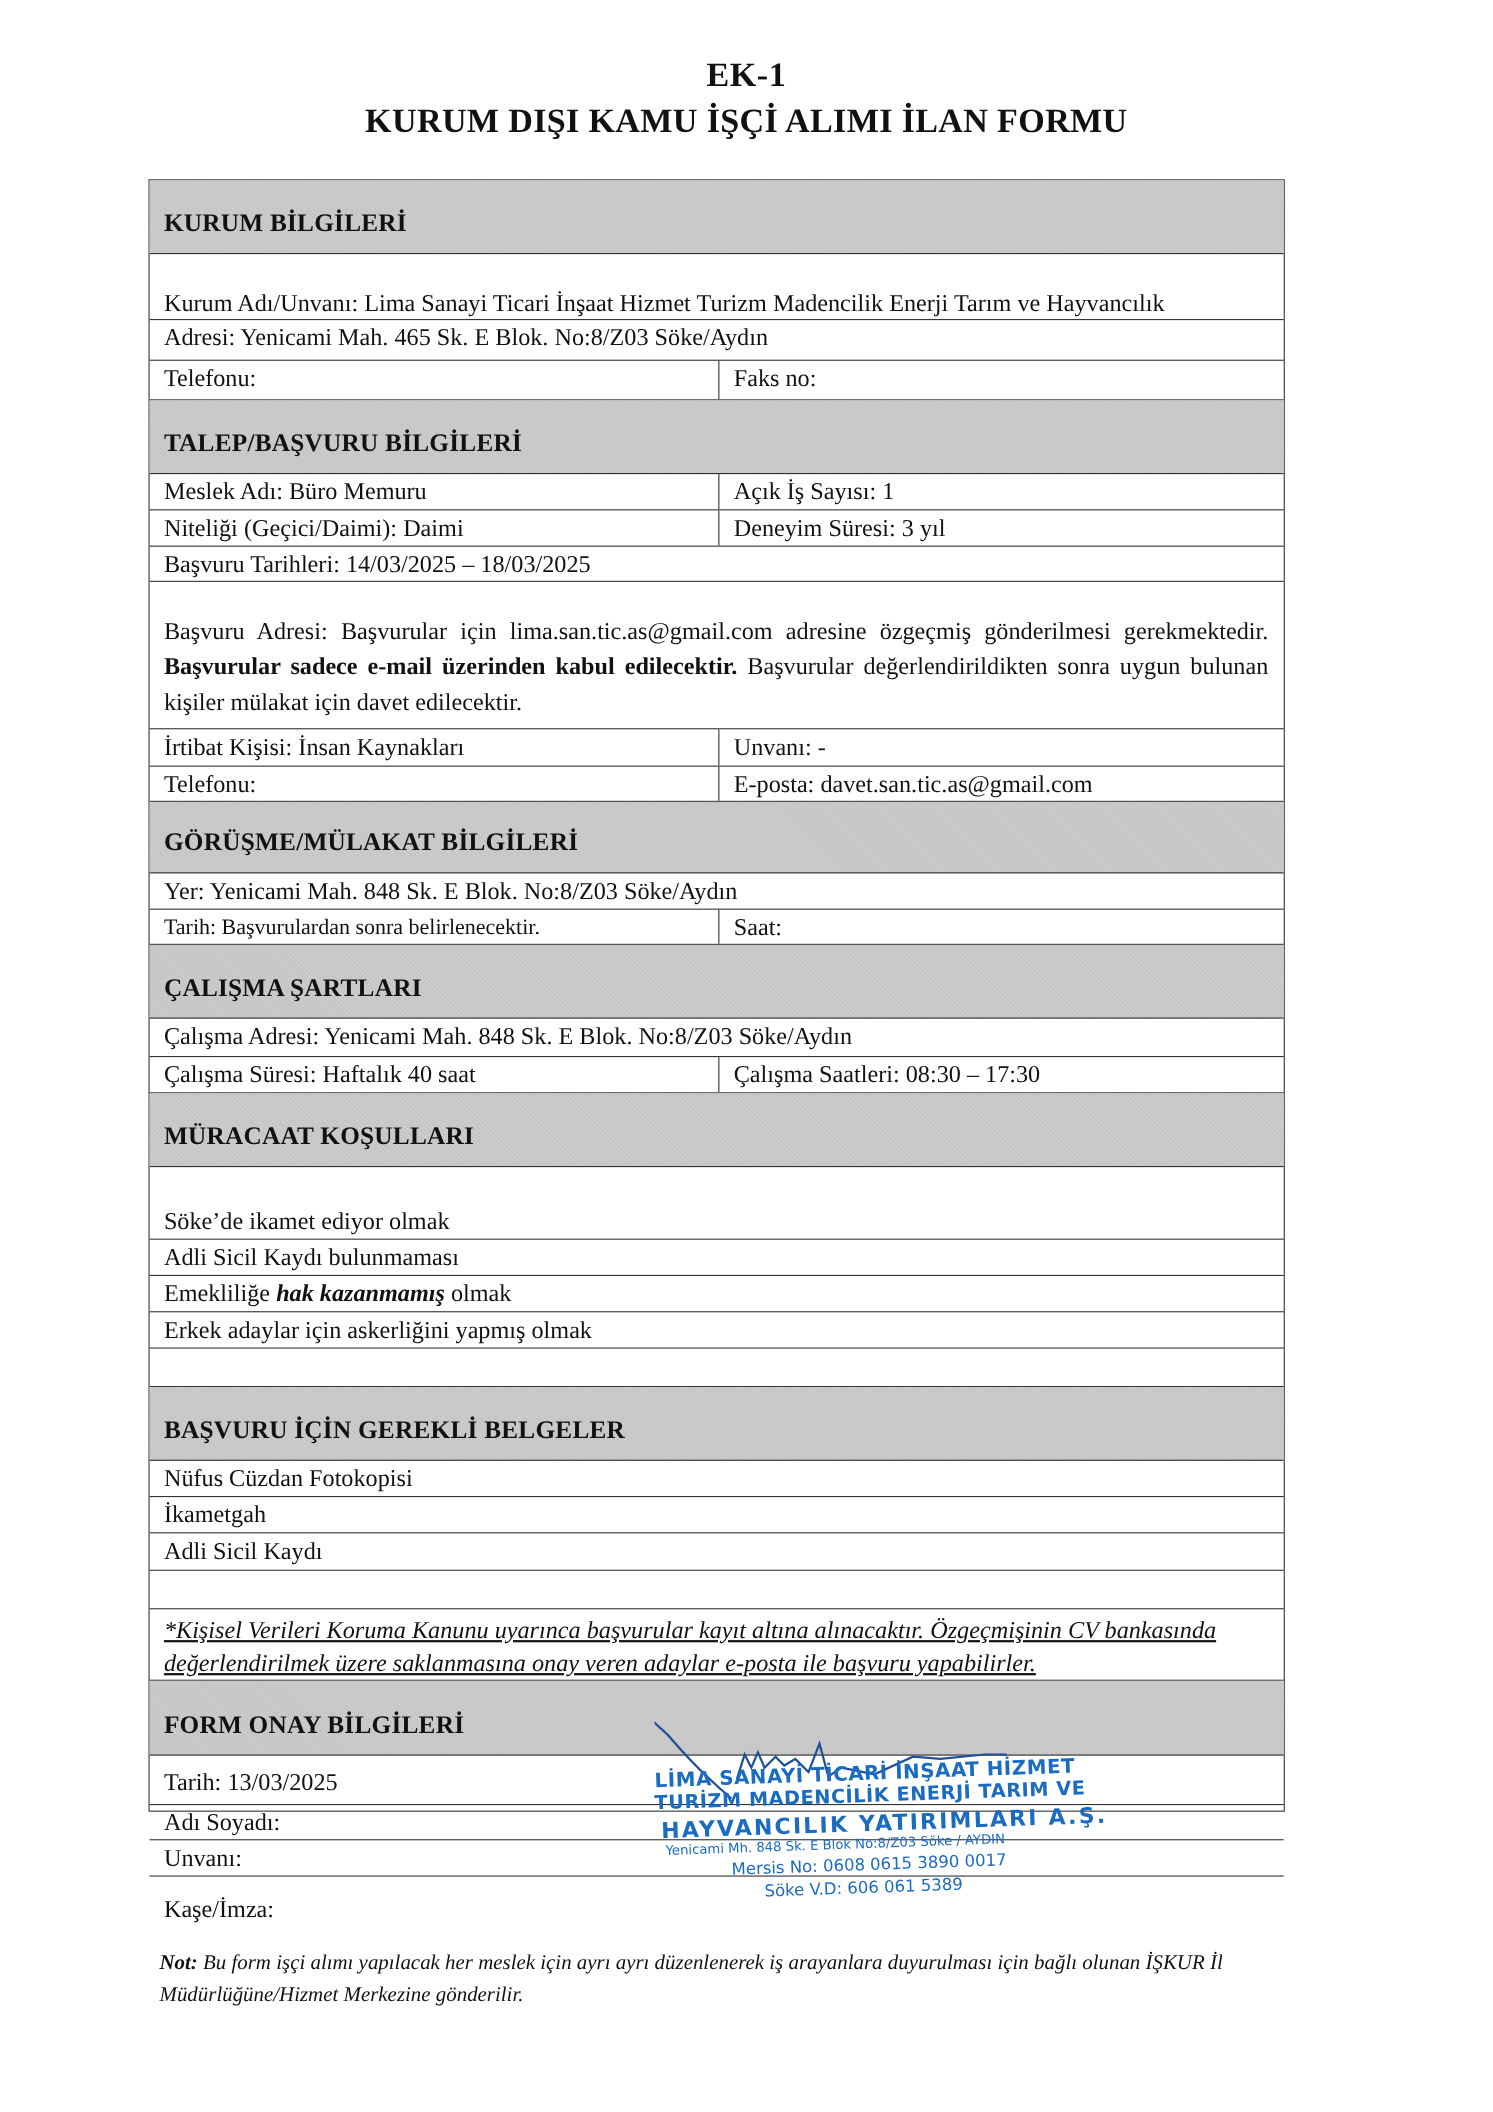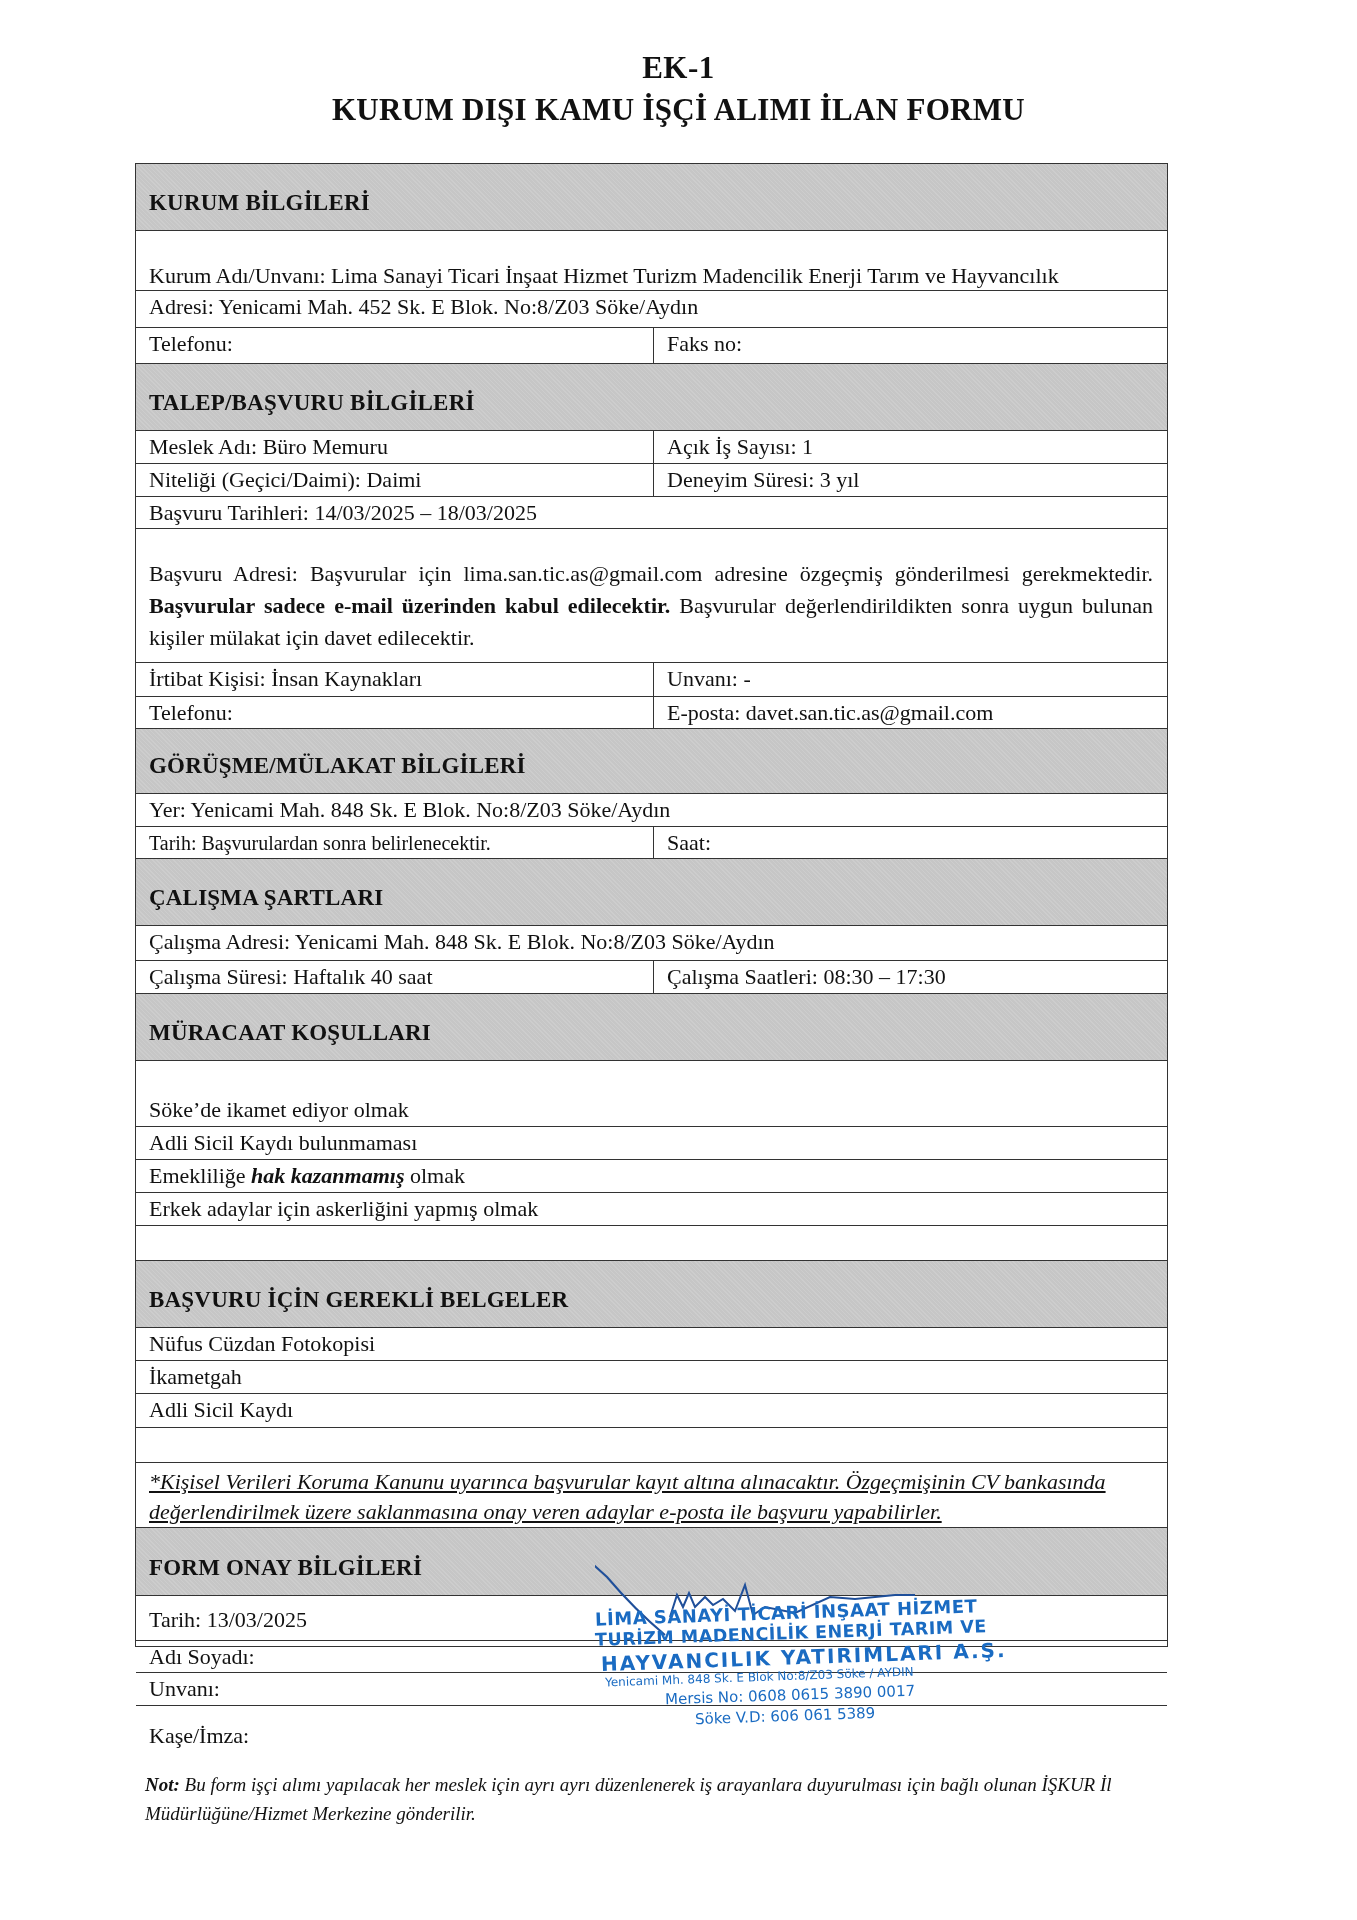--- a/index.html
+++ b/index.html
@@ -47,21 +47,21 @@
 
 <div class="table">
 
   <div class="row hdr" style="top:0;height:67px">
     <span>KURUM BİLGİLERİ</span>
   </div>
   <div class="row" style="top:67px;height:60px">
     <div class="cell c-full multi" style="text-align:left">Kurum Adı/Unvanı: Lima Sanayi Ticari İnşaat Hizmet Turizm Madencilik Enerji Tarım ve Hayvancılık Yatırımları A.Ş.</div>
   </div>
   <div class="row" style="top:127px;height:37px">
-    <div class="cell c-full">Adresi: Yenicami Mah. 452 Sk. E Blok. No:8/Z03 Söke/Aydın</div>
+    <div class="cell c-full">Adresi: Yenicami Mah. 465 Sk. E Blok. No:8/Z03 Söke/Aydın</div>
   </div>
   <div class="row" style="top:164px;height:36px">
     <div class="cell c-left">Telefonu:</div>
     <div class="cell c-right">Faks no:</div>
   </div>
 
   <div class="row hdr" style="top:200px;height:67px">
     <span>TALEP/BAŞVURU BİLGİLERİ</span>
   </div>
   <div class="row" style="top:267px;height:33px">

